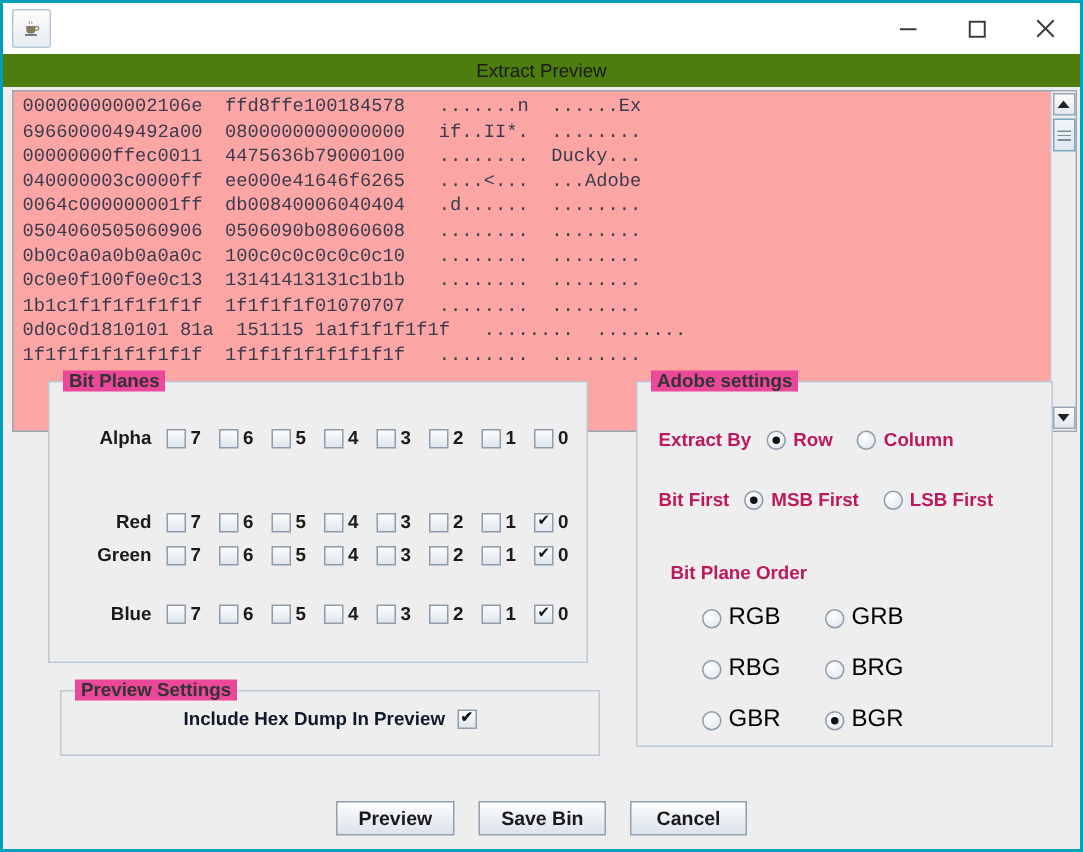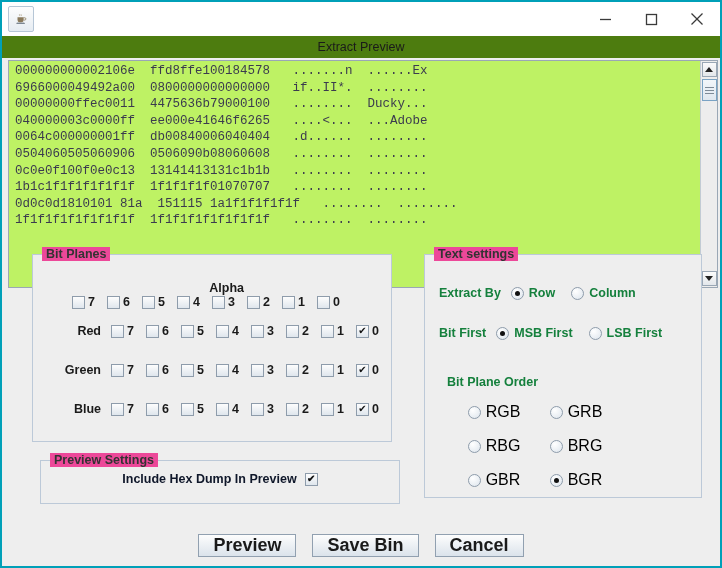--- a/index.html
+++ b/index.html
@@ -30,21 +30,21 @@
   }
   .wbtn svg{display:block;}
   
   #caption{
     height:22px;background:#4d7c0f;display:flex;align-items:center;
     justify-content:center;font-size:12.5px;color:#1a1a1a;
   }
   
   #hexwrap{
     position:absolute;left:6px;top:58px;width:710px;height:228px;
-    box-sizing:border-box;border:1px solid #9aa7b5;background:#bef264;
+    box-sizing:border-box;border:1px solid #9aa7b5;background:#fca5a5;
     display:flex;
   }
   #hexarea{
     flex:1;overflow:hidden;padding:2px 0 0 6px;box-sizing:border-box;
   }
   .hexline{
     font-family:"Liberation Mono","DejaVu Sans Mono",monospace;
     font-size:12.5px;line-height:16.6px;color:#3b3b4e;white-space:pre;
     letter-spacing:0px;
   }
@@ -87,39 +87,39 @@
   .bpcell{width:35px;display:flex;align-items:center;gap:3px;}
   .cbnum{font-size:12.5px;color:#1a1a1a;font-weight:bold;}
   .checkbox{
     width:13px;height:13px;box-sizing:border-box;
     background:linear-gradient(#fdfdfd,#dfe6ed);border:1px solid #8e9cab;
     display:flex;align-items:center;justify-content:center;
     font-size:11px;line-height:1;color:#111;
   }
   .checkbox.on::after{content:"\2714";font-size:10px;color:#111;}
   
-  .osrow{position:absolute;display:flex;align-items:center;font-size:12.5px;color:#15803d;font-weight:bold;}
+  .osrow{position:absolute;display:flex;align-items:center;font-size:12.5px;color:#be185d;font-weight:bold;}
   .radio{
     width:13px;height:13px;border-radius:50%;box-sizing:border-box;
     background:radial-gradient(circle at 35% 30%,#ffffff,#dce4ec);
     border:1px solid #8e9cab;display:inline-flex;align-items:center;justify-content:center;
     margin-right:5px;
   }
   .radio.on::after{content:"";width:5px;height:5px;border-radius:50%;background:#111;}
   .ropt{display:flex;align-items:center;margin-right:16px;justify-content:center;}
   
   #prow{position:absolute;left:0;top:11px;width:100%;display:flex;align-items:center;
     justify-content:center;gap:8px;font-size:12.5px;color:#0f172a;font-weight:bold;}
   
   #buttons{position:absolute;left:0;top:532px;width:100%;display:flex;
     justify-content:center;gap:16px;}
   .btn{
     min-width:78px;height:23px;box-sizing:border-box;padding:0 14px;
     background:linear-gradient(#fdfdfd,#dbe3eb);border:1px solid #91a0b0;
-    font-size:18px;color:#1a1a1a;font-weight:bold;
+    font-size:13px;color:#1a1a1a;font-weight:bold;
     display:flex;align-items:center;justify-content:center;cursor:pointer;
   }
 </style>
 </head>
 <body>
 
 <div id="window">
 
   <div id="titlebar">
     <div id="app-icon">
@@ -155,20 +155,21 @@
   </div>
 
   <div id="hexwrap">
     <div id="hexarea">
         <div class="hexline">000000000002106e  ffd8ffe100184578   .......n  ......Ex</div>
         <div class="hexline">6966000049492a00  0800000000000000   if..II*.  ........</div>
         <div class="hexline">00000000ffec0011  4475636b79000100   ........  Ducky...</div>
         <div class="hexline">040000003c0000ff  ee000e41646f6265   ....&lt;...  ...Adobe</div>
         <div class="hexline">0064c000000001ff  db00840006040404   .d......  ........</div>
         <div class="hexline">0504060505060906  0506090b08060608   ........  ........</div>
+        <div class="hexline">0b0c0a0a0b0a0a0c  100c0c0c0c0c0c10   ........  ........</div>
         <div class="hexline">0c0e0f100f0e0c13  13141413131c1b1b   ........  ........</div>
         <div class="hexline">1b1c1f1f1f1f1f1f  1f1f1f1f01070707   ........  ........</div>
         <div class="hexline">0d0c0d1810101 81a  151115 1a1f1f1f1f1f   ........  ........</div>
         <div class="hexline">1f1f1f1f1f1f1f1f  1f1f1f1f1f1f1f1f   ........  ........</div>
       </div>
     <div id="vscroll">
       <div class="sarrow">
           <div class="tri tri-up"></div>
         </div>
       <div id="sthumb">
@@ -177,21 +178,21 @@
       <div id="strack"></div>
       <div class="sarrow">
           <div class="tri tri-dn"></div>
         </div>
     </div>
   </div>
 
   <div class="group" id="bitplanes">
     <div class="gtitle">Bit Planes</div>
     <div id="bitplane-rows">
-        <div class="bprow" style="top: 26px; flex-direction: column;">
+        <div class="bprow" style="top: 26px;">
           <div class="bplabel">Alpha</div>
           <div class="bpcells">
             <div class="bpcell">
               <span class="checkbox"></span>
               <span class="cbnum">7</span>
             </div>
             <div class="bpcell">
               <span class="checkbox"></span>
               <span class="cbnum">6</span>
             </div>
@@ -214,21 +215,21 @@
             <div class="bpcell">
               <span class="checkbox"></span>
               <span class="cbnum">1</span>
             </div>
             <div class="bpcell">
               <span class="checkbox"></span>
               <span class="cbnum">0</span>
             </div>
           </div>
         </div>
-        <div class="bprow" style="top: 65px; justify-content: flex-end;">
+        <div class="bprow" style="top: 82px; justify-content: flex-end;">
           <div class="bplabel">Red</div>
           <div class="bpcells">
             <div class="bpcell">
               <span class="checkbox"></span>
               <span class="cbnum">7</span>
             </div>
             <div class="bpcell">
               <span class="checkbox"></span>
               <span class="cbnum">6</span>
             </div>
@@ -329,21 +330,21 @@
             <div class="bpcell">
               <span class="checkbox on"></span>
               <span class="cbnum">0</span>
             </div>
           </div>
         </div>
       </div>
   </div>
 
   <div class="group" id="ordersettings">
-    <div class="gtitle">Text settings</div>
+    <div class="gtitle">Adobe settings</div>
 
     <div class="osrow" style="left:14px;top:31px;">
       <span style="margin-right:10px;">Extract By</span>
       <span id="extract-by-options" style="display:flex;">
           <span class="ropt">
             <span class="radio on"></span>
             <span>Row</span>
           </span>
           <span class="ropt">
             <span class="radio"></span>

